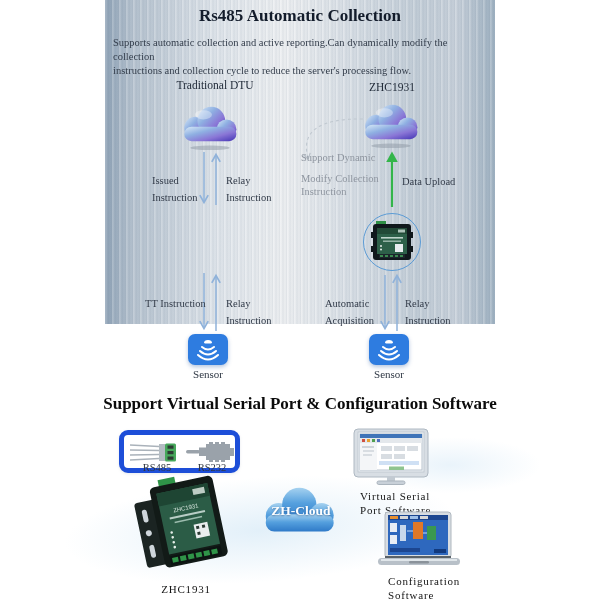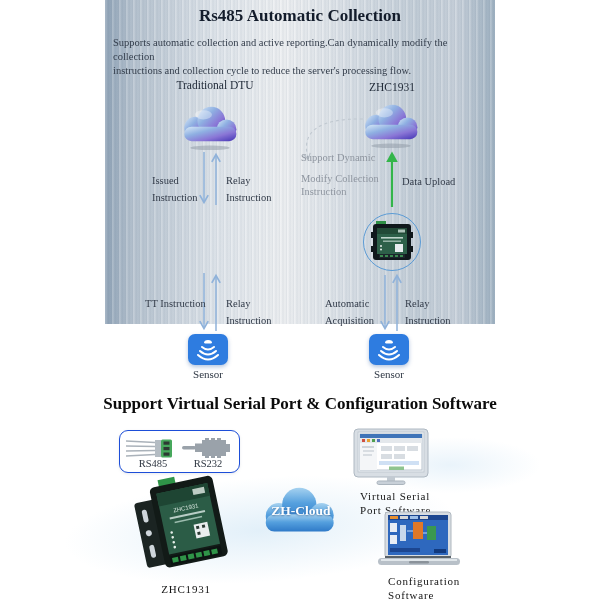--- a/index.html
+++ b/index.html
@@ -30,21 +30,21 @@
   .sensor-label { font-size:11px; color:#2e3744; text-align:center; width:60px; }
 
   
   .swoosh { position:absolute; border-radius:50%; pointer-events:none; }
   .swoosh-a { left:-20px; top:455px; width:560px; height:150px; transform:rotate(-4deg);
     background:radial-gradient(50% 50% at 50% 50%, rgba(160,205,235,.30), rgba(160,205,235,0) 70%); }
   .swoosh-b { left:320px; top:425px; width:260px; height:80px;
     background:radial-gradient(50% 50% at 50% 50%, rgba(170,210,238,.25), rgba(170,210,238,0) 70%); }
   .bottom-title { left:0; top:394px; width:600px; text-align:center; font-size:17px; font-weight:700; color:#0b0b0b; }
   .conn-card { left:119px; top:430px; width:121px; height:43px; background:#fff;
-    border:1px solid #1d4ed8; border-radius:9px; box-shadow:0 1px 3px rgba(120,140,160,.18); }
+    border:5px solid #1d4ed8; border-radius:9px; box-shadow:0 1px 3px rgba(120,140,160,.18); }
   .conn-label { position:absolute; top:27px; font-size:10.5px; color:#2f3742; width:50px; text-align:center; }
   .item-label { font-size:11px; line-height:14px; color:#141414; letter-spacing:.8px; }
   .zh-cloud-text { left:258px; top:503px; width:86px; text-align:center; font-size:13.5px; font-weight:700;
     color:#ffffff; text-shadow:0 1px 2px rgba(10,40,90,.45); }
 </style>
 </head>
 <body>
 
 <div class="panel">
 

